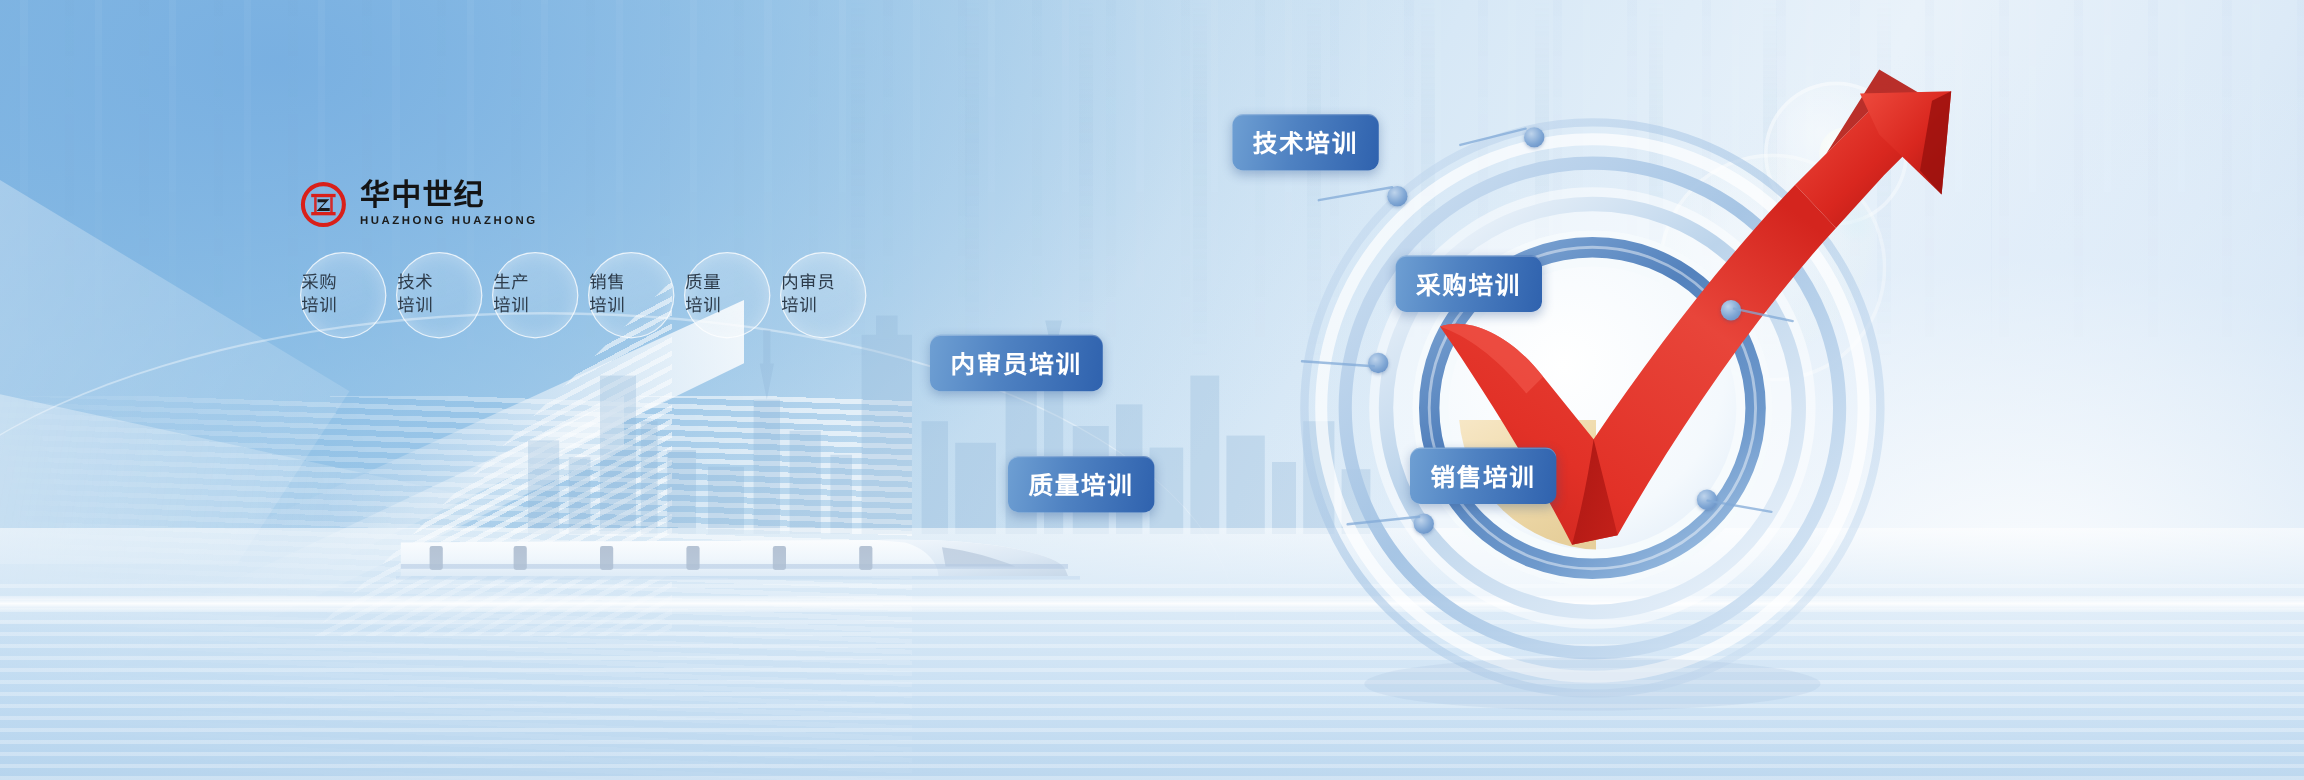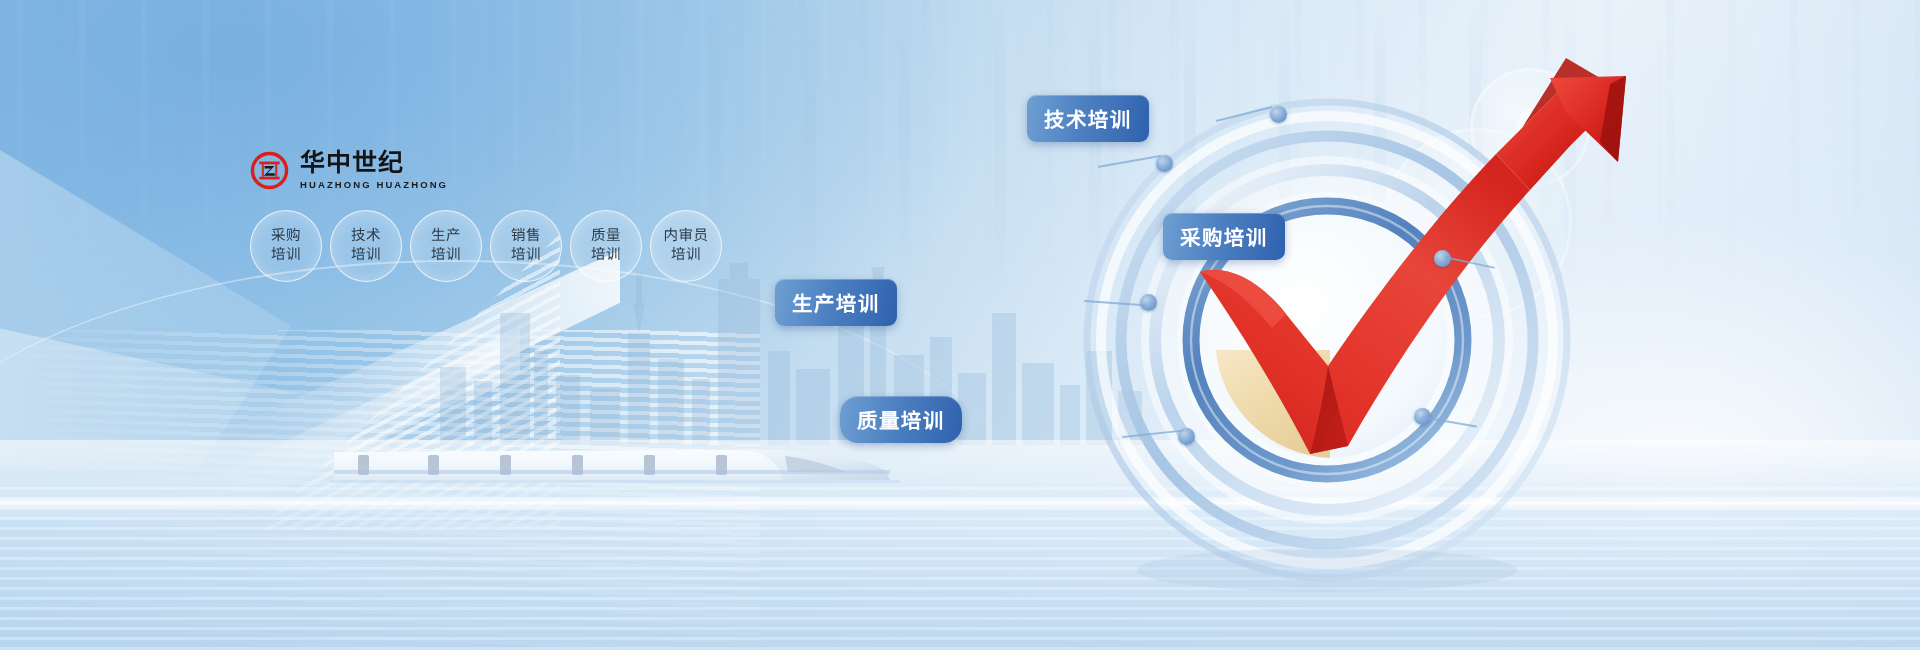--- a/index.html
+++ b/index.html
@@ -161,23 +161,23 @@
     box-shadow:0 4px 12px rgba(150,20,14,.30);
     font-family:"DejaVu Sans","Liberation Sans",sans-serif;
     white-space:nowrap;margin-bottom:26px;
   }
 
   .chip-row{display:flex;gap:8px;}
   .chip{
     width:70px;height:70px;border-radius:50%;
     border:1px solid rgba(255,255,255,.78);
     background:linear-gradient(160deg,rgba(255,255,255,.20),rgba(255,255,255,.05));
-    display:flex;flex-direction:column;align-items:center;justify-content:center;
+    display:flex;flex-direction:column;justify-content:center;
     color:#2d3b4a;font-size:14.5px;line-height:1.32;letter-spacing:.5px;
-    font-family:Liberation Mono, monospace;
+    font-family:Liberation Sans, sans-serif;
     box-shadow:inset 0 0 14px rgba(255,255,255,.28);
   }
   .chip span{display:block;white-space:nowrap;}
 
   
   .graphic{position:absolute;left:1010px;top:50px;width:700px;height:560px;}
   .graphic > svg{position:absolute;left:0;top:0;width:700px;height:560px;}
 
   
   .pill{
@@ -193,21 +193,21 @@
     background:radial-gradient(circle at 36% 32%,#bed4ec,#7fa6d4 55%,#5d87bf 100%);
     box-shadow:0 1px 3px rgba(40,80,140,.35);
   }
   .leader{position:absolute;height:2px;background:rgba(130,170,215,.75);transform-origin:left center;border-radius:1px;}
 
   
   #pill-caigou   {left:816px;top:137px;}
   #pill-jishu    {left:1027px;top:95px;}
   #pill-shengchan{left:1163px;top:213px;}
   #pill-neishen  {left:775px;top:279px;}
-  #pill-zhiliang {left:840px;top:396px;border-radius:18px;}
+  #pill-zhiliang {left:840px;top:380px;}
   #pill-xiaoshou {left:1175px;top:373px;}
 </style>
 </head>
 <body>
 
 <div class="banner">
 
   <div class="bg-layer col-streaks"></div>
   <div class="bg-layer col-streaks2"></div>
   <div class="bg-layer wedge-left"></div>
@@ -430,16 +430,17 @@
     <span class="leader" style="left:88px;top:116px;width:64px;transform:rotate(-10deg);"></span>
     <span class="leader" style="left:206px;top:70px;width:58px;transform:rotate(-14deg);"></span>
     <span class="leader" style="left:434px;top:206px;width:52px;transform:rotate(12deg);"></span>
     <span class="leader" style="left:74px;top:250px;width:62px;transform:rotate(4deg);"></span>
     <span class="leader" style="left:112px;top:386px;width:62px;transform:rotate(-6deg);"></span>
     <span class="leader" style="left:412px;top:366px;width:56px;transform:rotate(10deg);"></span>
   </div>
 
   <div class="pill" id="pill-jishu">技术培训</div>
   <div class="pill" id="pill-shengchan">采购培训</div>
-  <div class="pill" id="pill-neishen">生产培训</div>
+  <div class="pill" id="pill-neishen">内审员培训</div>
   <div class="pill" id="pill-zhiliang">质量培训</div>
+  <div class="pill" id="pill-xiaoshou">销售培训</div>
 
 </div>
 
 </body></html>

